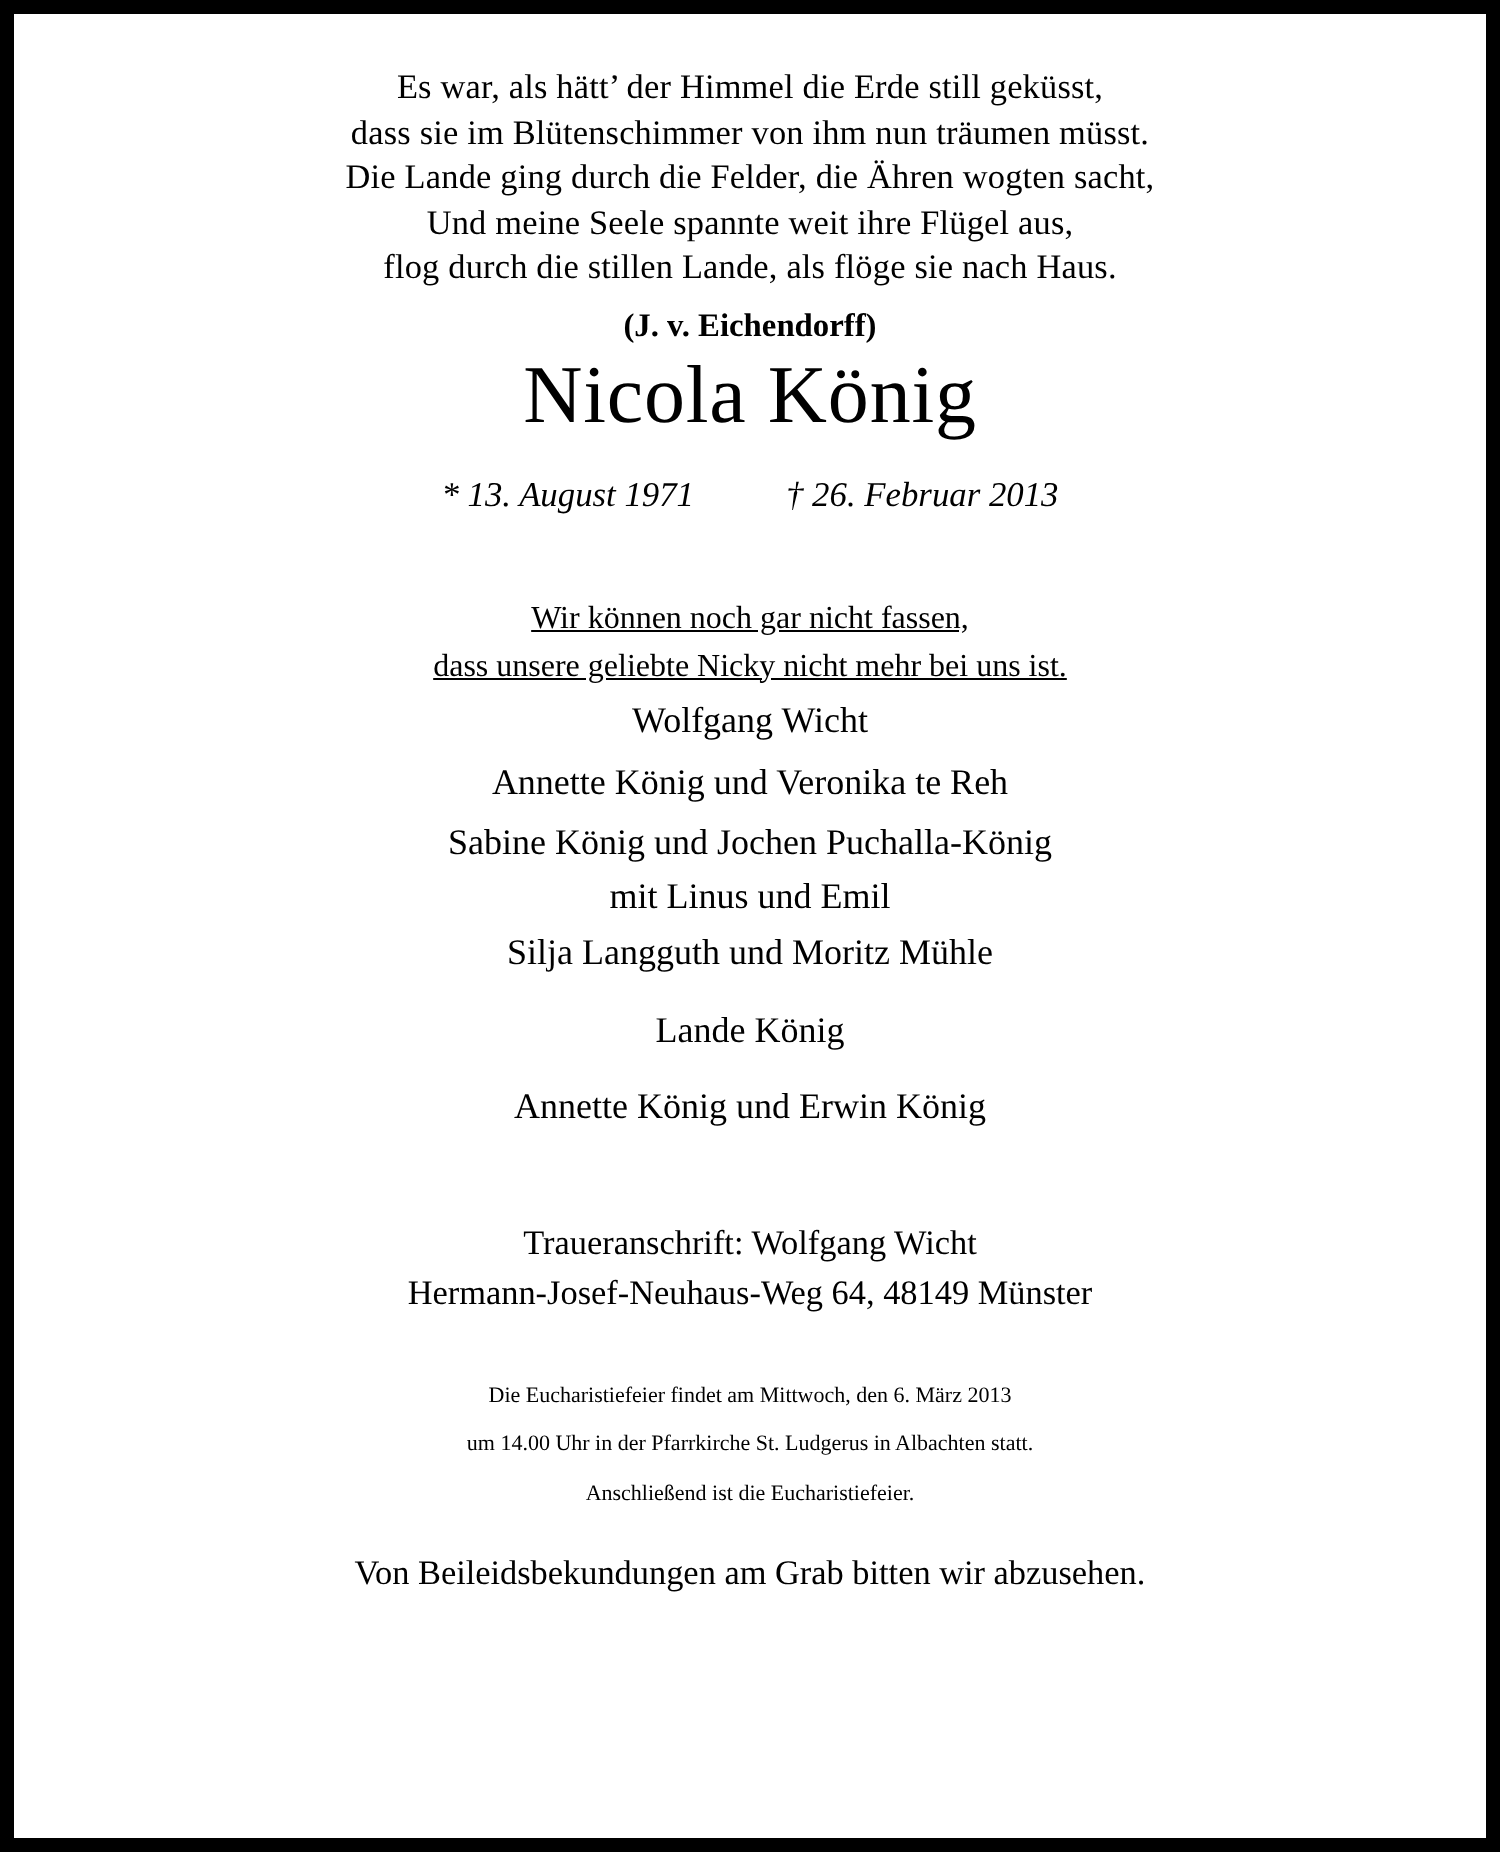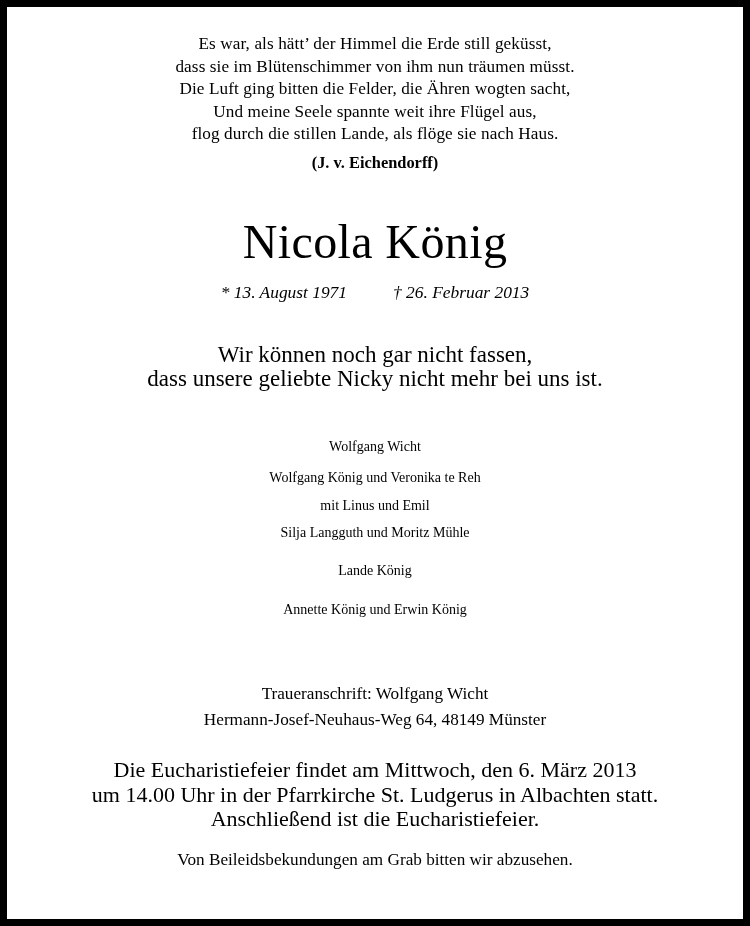--- a/index.html
+++ b/index.html
@@ -37,24 +37,23 @@
   .poem-line {
     white-space: nowrap;
   }
   .attribution {
     font-size: 16.4px;
     line-height: 22px;
     margin-top: 6px;
     font-weight: bold;
   }
   .name {
-    font-size: 48px;
+    font-size: 41px;
     line-height: 46px;
     letter-spacing: 0.4px;
-    margin-top: 45px;
     white-space: nowrap;
   }
   .dates {
     margin-top: 16px;
     font-size: 17.4px;
     line-height: 22px;
     display: flex;
     justify-content: center;
     align-items: baseline;
     font-style: italic;
@@ -62,51 +61,51 @@
   .date-birth {
     margin-right: 46px;
     white-space: nowrap;
   }
   .date-death {
     white-space: nowrap;
     text-align: right;
   }
   .lament {
     margin-top: 40px;
-    font-size: 23px;
+    font-size: 16px;
     line-height: 23.6px;
+    text-decoration: underline;
   }
   .lament-line {
     white-space: nowrap;
   }
   .survivors {
-    margin-top: 42px;
-    font-size: 14px;
+    font-size: 18px;
     line-height: 30.4px;
   }
   .survivor-line {
     white-space: nowrap;
   }
   .survivor-line.sub {
     line-height: 25px;
   }
   .survivor-line.gap-before {
     margin-top: 8px;
   }
   .address {
-    margin-top: 56px;
+    margin-top: 40px;
     font-size: 17.2px;
     line-height: 25.5px;
   }
   .address-line {
     white-space: nowrap;
   }
   .service {
     margin-top: 26px;
-    font-size: 22px;
+    font-size: 11px;
     line-height: 24.6px;
     font-family: Liberation Serif, serif;
   }
   .service-line {
     white-space: nowrap;
   }
   .request {
     margin-top: 16px;
     font-size: 17.2px;
     line-height: 24.6px;
@@ -117,42 +116,43 @@
 </style>
 </head>
 <body>
 
 <div class="notice">
   <div class="inner">
 
     <div class="poem">
       <div class="poem-line">Es war, als hätt’ der Himmel die Erde still geküsst,</div>
       <div class="poem-line">dass sie im Blütenschimmer von ihm nun träumen müsst.</div>
-      <div class="poem-line">Die Luft ging bitten die Felder, die Ähren wogten sacht,</div>
+      <div class="poem-line">Die Lande ging durch die Felder, die Ähren wogten sacht,</div>
       <div class="poem-line">Und meine Seele spannte weit ihre Flügel aus,</div>
       <div class="poem-line">flog durch die stillen Lande, als flöge sie nach Haus.</div>
     </div>
 
     <div class="attribution">(J. v. Eichendorff)</div>
 
     <div class="name">Nicola König</div>
 
     <div class="dates">
       <span class="date-birth">* 13. August 1971</span>
       <span class="date-death">† 26. Februar 2013</span>
     </div>
 
     <div class="lament">
       <div class="lament-line">Wir können noch gar nicht fassen,</div>
       <div class="lament-line">dass unsere geliebte Nicky nicht mehr bei uns ist.</div>
     </div>
 
     <div class="survivors">
       <div class="survivor-line">Wolfgang Wicht</div>
-      <div class="survivor-line">Wolfgang König und Veronika te Reh</div>
+      <div class="survivor-line">Annette König und Veronika te Reh</div>
+      <div class="survivor-line">Sabine König und Jochen Puchalla-König</div>
       <div class="survivor-line sub">mit Linus und Emil</div>
       <div class="survivor-line">Silja Langguth und Moritz Mühle</div>
       <div class="survivor-line gap-before">Lande König</div>
       <div class="survivor-line gap-before">Annette König und Erwin König</div>
     </div>
 
     <div class="address">
       <div class="address-line">Traueranschrift: Wolfgang Wicht</div>
       <div class="address-line">Hermann-Josef-Neuhaus-Weg 64, 48149 Münster</div>
     </div>

